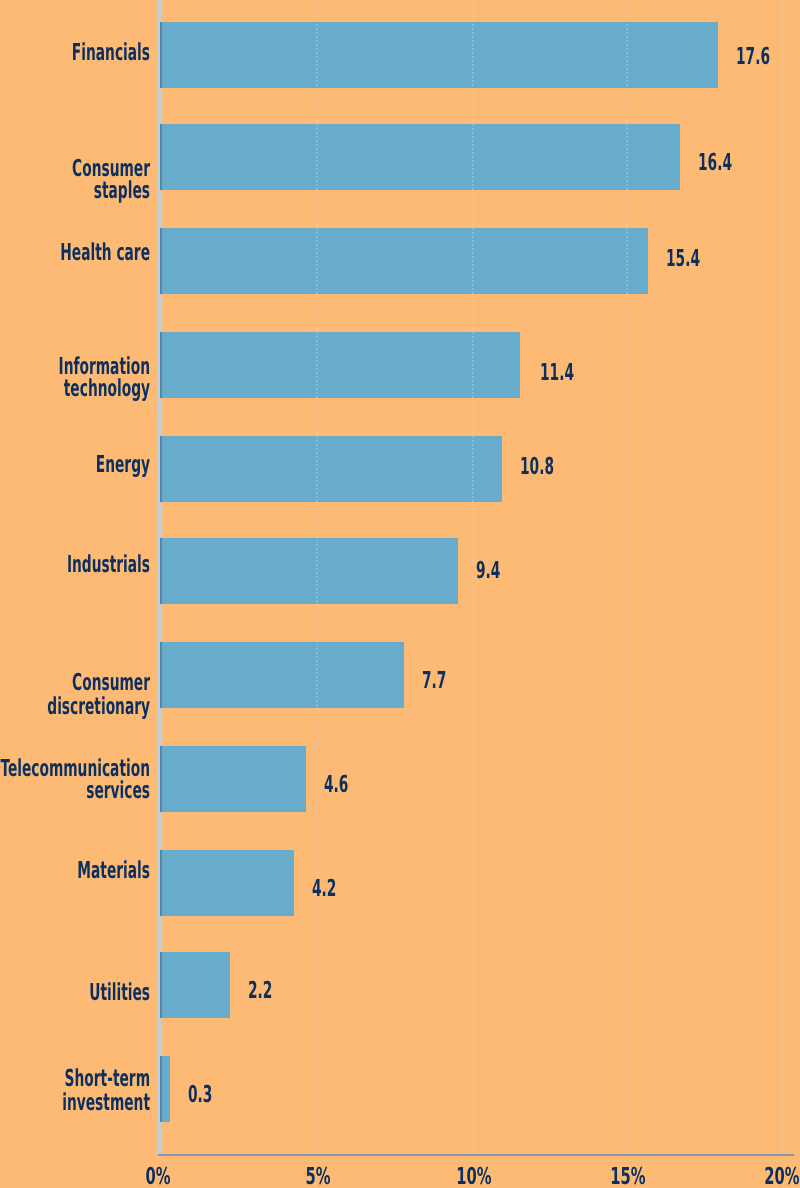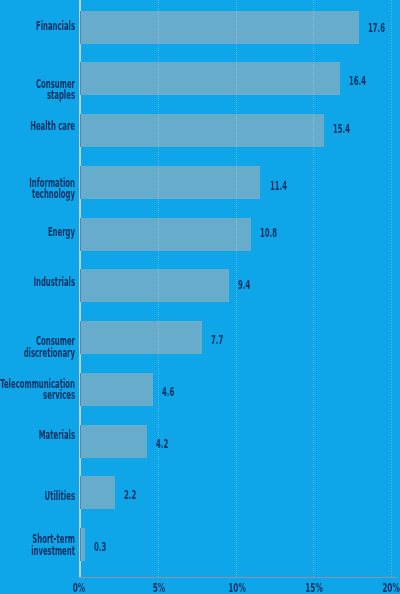--- a/index.html
+++ b/index.html
@@ -11,21 +11,21 @@
   body {
     width: 400px;
     height: 594px;
     overflow: hidden;
     font-family: "DejaVu Sans Condensed", "DejaVu Sans", sans-serif;
   }
   #chart {
     position: relative;
     width: 400px;
     height: 594px;
-    background: #0ea5e9;
+    background: #fdba74;
   }
   .gridline {
     position: absolute;
     top: 0;
     width: 1px;
     height: 577px;
     background-image: repeating-linear-gradient(to bottom,
       rgba(200, 219, 239, 0.31) 0 1px, rgba(255, 255, 255, 0) 1px 2px);
     z-index: 3;
   }

